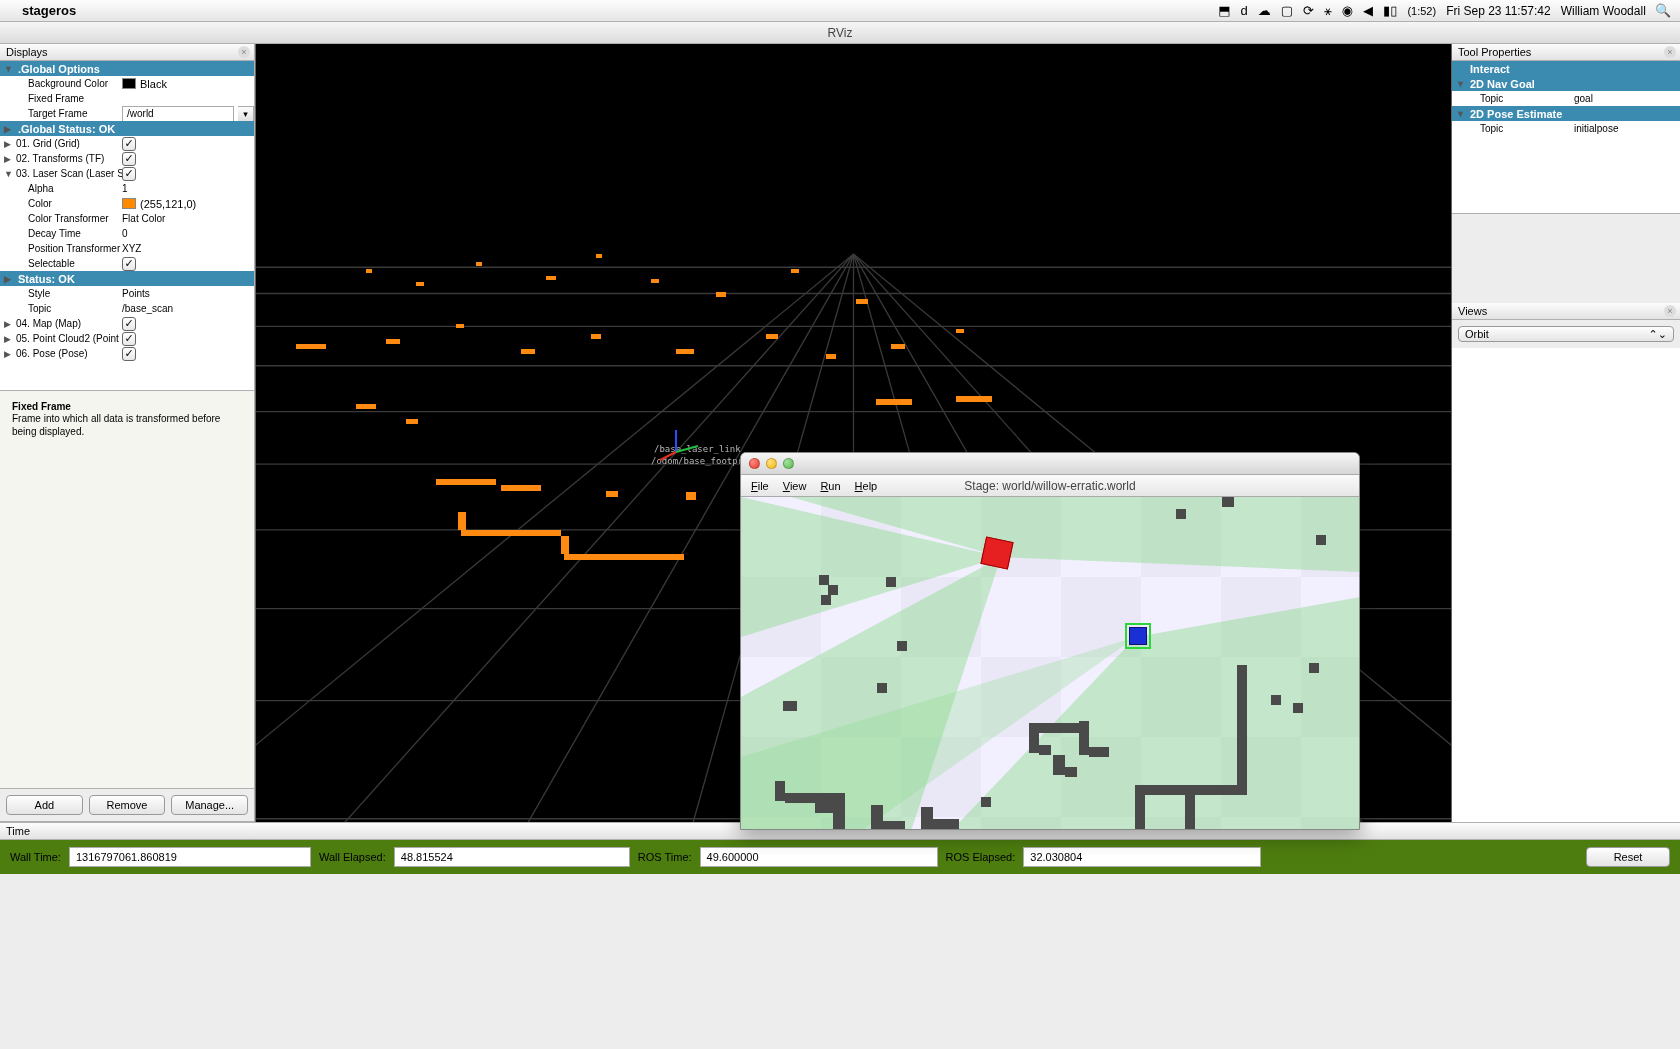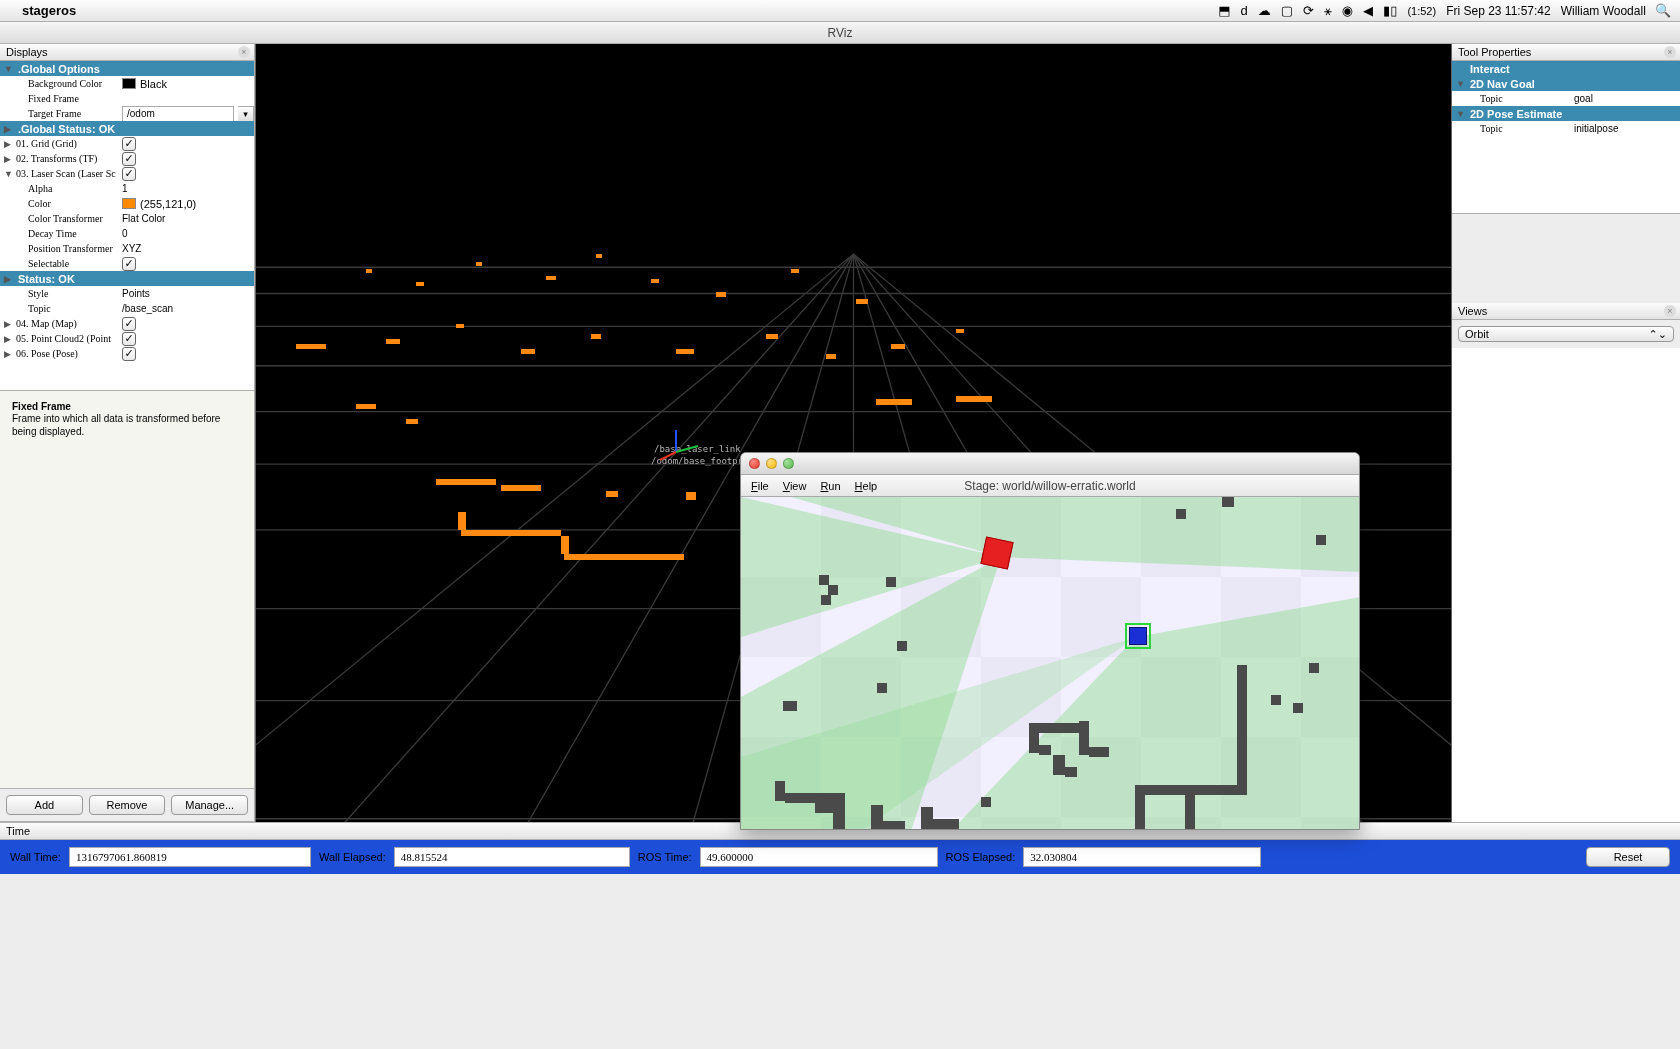--- a/index.html
+++ b/index.html
@@ -24,21 +24,21 @@
 .panel-title { background:linear-gradient(#fcfcfc,#e3e3e3); border-bottom:1px solid #b0b0b0; padding:2px 6px; font-size:11px; position:relative; }
 .panel-title .close { position:absolute; right:4px; top:2px; width:12px; height:12px; border-radius:6px; background:#ddd; font-size:9px; text-align:center; line-height:12px; color:#888; }
 
 .tree { background:#fff; flex:0 0 auto; border-bottom:1px solid #b0b0b0; height:330px; overflow:hidden; }
 .tree-row { display:flex; align-items:center; height:15px; padding-left:4px; }
 .tree-row.header { background:#3b8ab0; color:#fff; font-weight:bold; padding-left:18px; font-size:10px; }
 .tree-row.header.status { background:#3b8ab0; }
 .tree-row.header .arrow { position:absolute; left:4px; margin:0; }
 .tree-row.header { position:relative; }
 .tree-row .arrow { width:10px; font-size:9px; color:#555; }
-.tree-row .label { flex:0 0 108px; padding-left:2px; font-size:10px; white-space:nowrap; overflow:hidden;font-family:Liberation Serif, serif; }
+.tree-row .label { flex:0 0 108px; padding-left:2px; font-size:10px; white-space:nowrap; overflow:hidden; }
 .tree-row .value { flex:1; font-size:10px; display:flex; align-items:center; gap:4px; }
 .tree-row.indent1 .label { padding-left:14px; flex:0 0 108px; }
 .swatch { width:14px; height:11px; border:1px solid #888; display:inline-block; }
 .swatch.black { background:#000; }
 .swatch.orange { background:#ff8a00; }
 .chk { width:14px; height:14px; border:1px solid #666; border-radius:3px; background:linear-gradient(#fff,#e8e8e8); display:inline-flex; align-items:center; justify-content:center; font-size:11px; }
 .dropdown { display:flex; align-items:center; }
 .dropdown .dd-field { border:1px solid #aaa; background:#fff; height:16px; flex:1; padding:0 4px; font-size:10px; line-height:14px; }
 .dropdown .dd-btn { width:16px; height:16px; border:1px solid #aaa; border-left:none; background:linear-gradient(#fdfdfd,#e0e0e0); text-align:center; font-size:9px; line-height:14px; }
 
@@ -57,23 +57,23 @@
 
 
 .rightpanel { width:228px; display:flex; flex-direction:column; }
 .props-tree { background:#fff; height:153px; border-bottom:1px solid #b0b0b0; }
 .views-body { background:#ededed; padding:6px; }
 .views-select { width:100%; height:16px; border:1px solid #9a9a9a; border-radius:4px; background:linear-gradient(#fefefe,#e4e4e4); padding:0 6px; display:flex; align-items:center; justify-content:space-between; }
 .views-list { background:#fff; height:474px; margin-top:0; }
 
 
 .time-title { background:linear-gradient(#fcfcfc,#e3e3e3); border-top:1px solid #b0b0b0; border-bottom:1px solid #b0b0b0; padding:2px 6px; }
-.timebar { height:34px; background:#1d4ed8; display:flex; align-items:center; gap:8px; padding:0 10px; }
+.timebar { height:34px; background:#4d7c0f; display:flex; align-items:center; gap:8px; padding:0 10px; }
 .timebar .tlabel { font-size:11px; }
-.timebar .tfield { height:20px; border:1px solid #aaa; background:#fff; padding:0 6px; font-size:11px; line-height:18px;font-family:Liberation Serif, serif; }
+.timebar .tfield { height:20px; border:1px solid #aaa; background:#fff; padding:0 6px; font-size:11px; line-height:18px; }
 .timebar .tfield.wt { width:242px; }
 .timebar .tfield.we { width:236px; }
 .timebar .tfield.rt { width:238px; }
 .timebar .tfield.re { width:238px; }
 .resetbtn { width:84px; height:20px; border:1px solid #9a9a9a; border-radius:4px; background:linear-gradient(#fefefe,#e4e4e4); font-size:11px; margin-left:auto; }
 
 
 .stage-window { position:absolute; left:740px; top:452px; width:620px; height:378px; background:#fff; border:1px solid #888; border-radius:6px 6px 0 0; box-shadow:0 6px 20px rgba(0,0,0,0.35); overflow:hidden; }
 .stage-titlebar { height:22px; background:linear-gradient(#f6f6f6,#d6d6d6); border-bottom:1px solid #aaa; display:flex; align-items:center; position:relative; }
 .traffic { display:flex; gap:6px; padding-left:8px; }
@@ -145,21 +145,21 @@
         </div>
       <div class="tree-row indent1">
           <span class="arrow"></span>
           <span class="label">Fixed Frame</span>
           <span class="value"></span>
         </div>
       <div class="tree-row indent1">
           <span class="arrow"></span>
           <span class="label">Target Frame</span>
           <span class="value dropdown">
-            <span class="dd-field">/odom</span>
+            <span class="dd-field">/world</span>
             <span class="dd-btn">▾</span>
           </span>
         </div>
       <div class="tree-row header status">
           <span class="arrow">▶</span>
           <span>.Global Status: OK</span>
         </div>
       <div class="tree-row">
           <span class="arrow">▶</span>
           <span class="label">01. Grid (Grid)</span>

